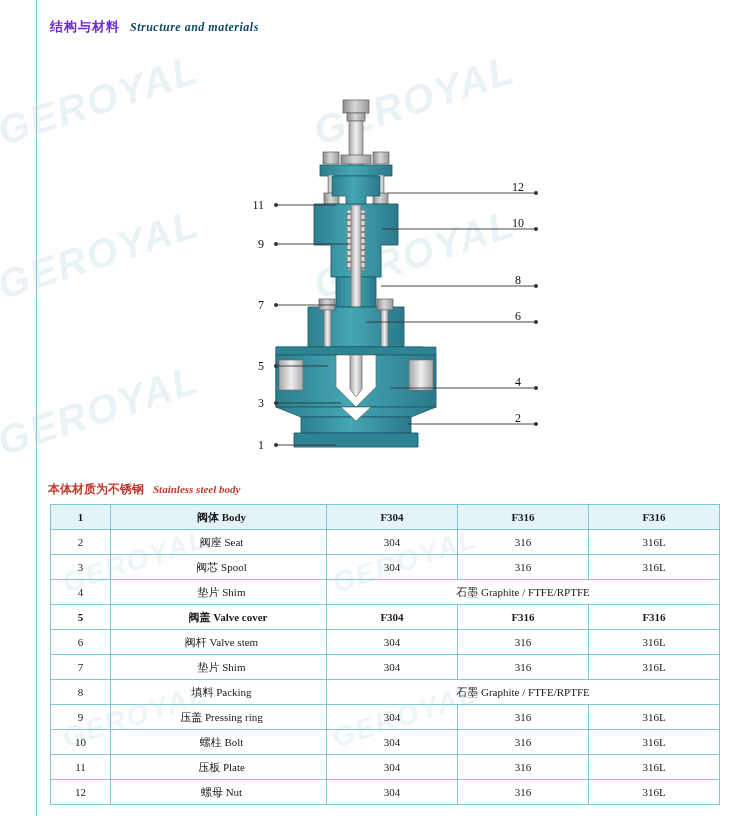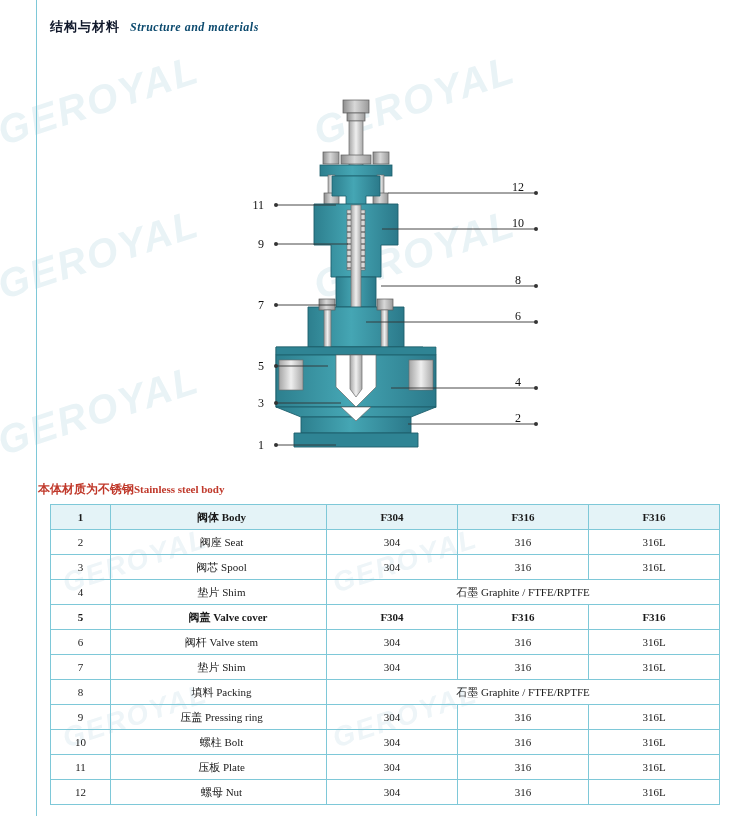--- a/index.html
+++ b/index.html
@@ -33,21 +33,21 @@
     left: 50px;
     top: 18px;
     display: flex;
     align-items: baseline;
     gap: 10px;
   }
   .header .cn {
     font-family: "DejaVu Sans", sans-serif;
     font-size: 13px;
     font-weight: bold;
-    color: #0f172a;
+    color: #6d28d9;
     letter-spacing: 1px;
   }
   .header .en {
     font-family: "Liberation Serif", serif;
     font-size: 12px;
     font-weight: bold;
     font-style: italic;
     color: #0c4a6e;
     letter-spacing: 0.5px;
   }
@@ -71,35 +71,37 @@
     position: absolute;
     left: 36px;
     top: 55px;
     width: 700px;
     height: 410px;
   }
   .drawing svg { display: block; }
   
   .table-caption {
     position: absolute;
-    left: 38px;
+    left: 48px;
     top: 481px;
     display: flex;
     align-items: baseline;
+    gap: 9px;
   }
   .table-caption .cn {
     font-family: "DejaVu Sans", sans-serif;
     font-size: 12px;
     font-weight: bold;
     color: #c0392b;
   }
   .table-caption .en {
     font-family: "Liberation Serif", serif;
     font-size: 11px;
     font-weight: bold;
+    font-style: italic;
     color: #c0392b;
   }
   
   table.materials {
     position: absolute;
     left: 50px;
     top: 504px;
     width: 640px;
     border-collapse: collapse;
     table-layout: fixed;

